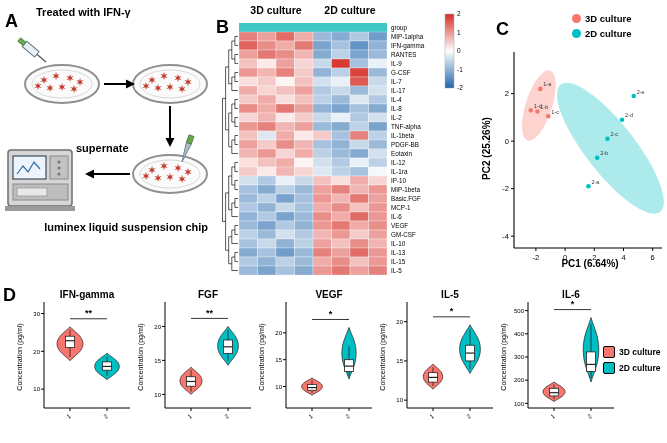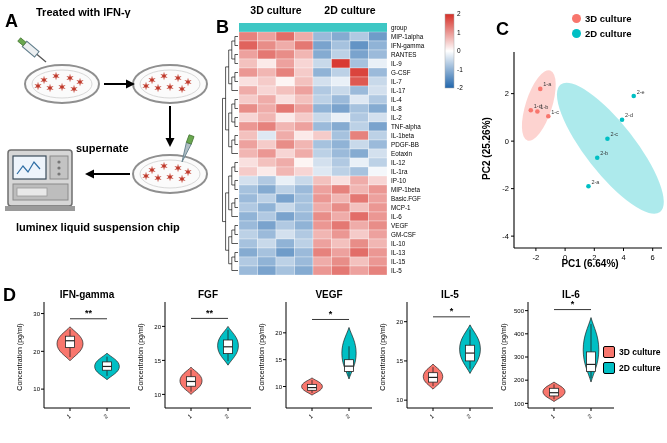--- a/index.html
+++ b/index.html
@@ -17,21 +17,21 @@
   svg{position:absolute;overflow:visible;}
 </style>
 </head>
 <body>
 
 <div id="fig">
 
   <div class="plabel" style="left:5px;top:12px">A</div>
   <div class="atext" style="left:36px;top:6px">Treated with IFN-γ</div>
   <div class="atext" style="left:76px;top:142px">supernate</div>
-  <div class="atext" style="left:16px;top:221px;width:206px;text-align:left">luminex liquid suspension chip</div>
+  <div class="atext" style="left:2px;top:221px;width:206px;text-align:right">luminex liquid suspension chip</div>
 
   <svg id="panelA-svg" style="left:0;top:0" width="232" height="282">
     <g>
       <ellipse cx="62" cy="84" rx="37" ry="19" fill="#fbfbfb" stroke="#8f8f8f" stroke-width="2"></ellipse>
       <ellipse cx="62" cy="84" rx="30" ry="14" fill="none" stroke="#d8d8d8" stroke-width="1"></ellipse>
     </g>
     <g>
       <ellipse cx="170" cy="84" rx="37" ry="19" fill="#fbfbfb" stroke="#8f8f8f" stroke-width="2"></ellipse>
       <ellipse cx="170" cy="84" rx="30" ry="14" fill="none" stroke="#d8d8d8" stroke-width="1"></ellipse>
     </g>

